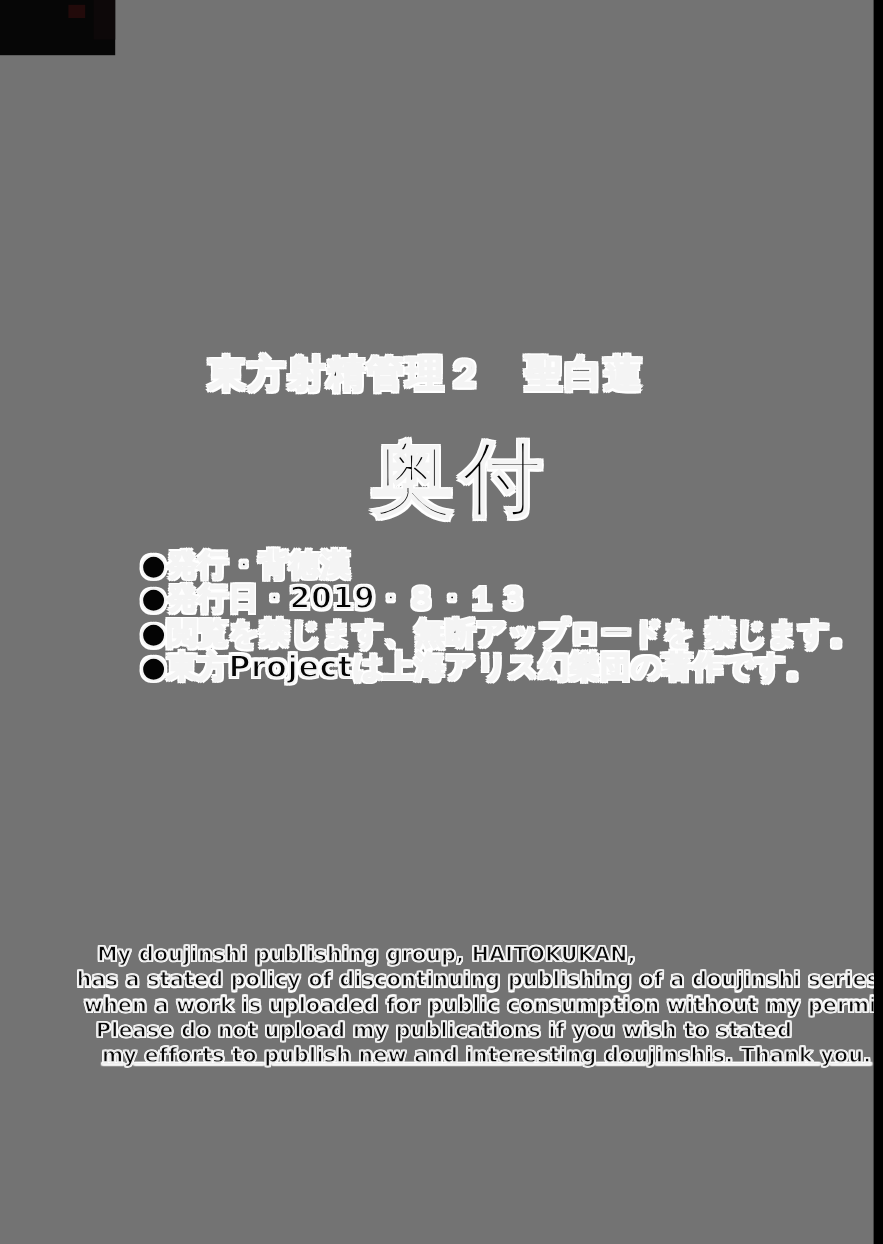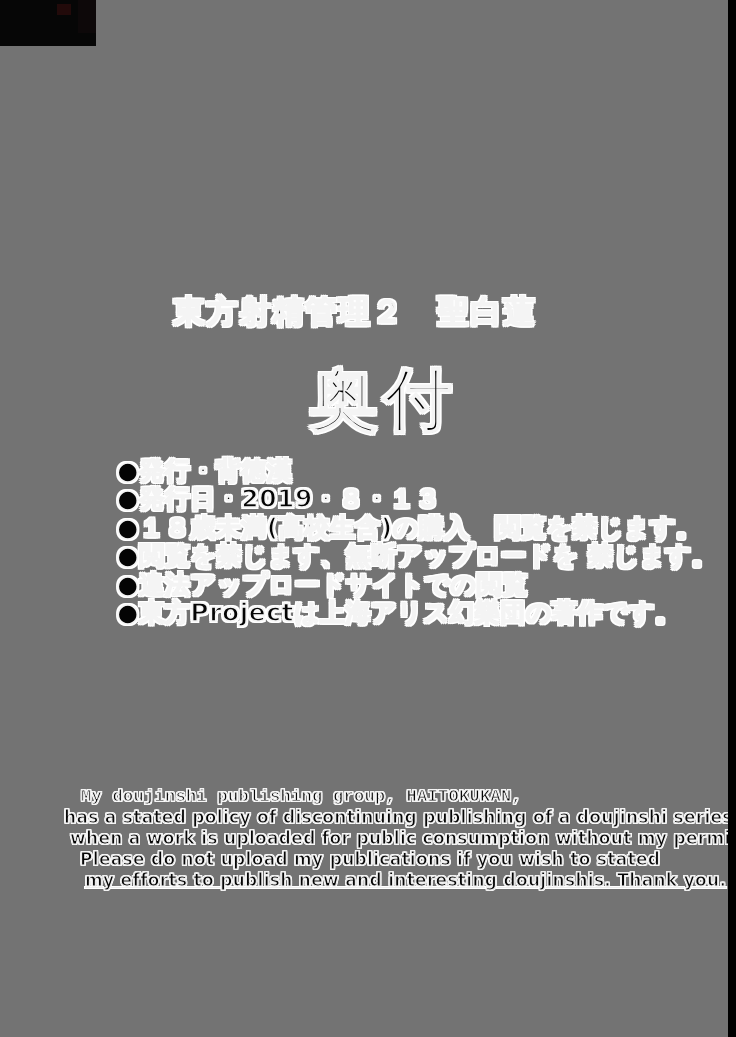--- a/index.html
+++ b/index.html
@@ -70,44 +70,42 @@
     position:absolute;
     left:64px;top:786px;
     width:620px;
   }
   .en-line{
     font-size:17px;
     line-height:21px;
     letter-spacing:0.3px;
     white-space:nowrap;
   }
-  .en-line:nth-child(1){padding-left:17px;font-family:Liberation Mono, monospace;}
+  .en-line:nth-child(1){padding-left:17px;}
   .en-line:nth-child(3){padding-left:6px;}
   .en-line:nth-child(4){padding-left:16px;}
   .en-line:nth-child(5){padding-left:21px;text-decoration:underline;}
 </style>
 </head>
 <body>
 
 <div class="page">
 
   <div class="artifact a1"></div>
   <div class="artifact a2"></div>
   <div class="artifact a3"></div>
 
   <div class="title ol">東方射精管理２　聖白蓮</div>
 
   <div class="heading ol">奥付</div>
 
   <div class="jp-list">
     <div class="jp-line ol">●発行・背徳漢</div>
     <div class="jp-line ol">●発行日・2019・８・１３</div>
-    <div class="jp-line ol">●１８歳未満(高校生含)の購入　閲覧を禁じます。</div>
     <div class="jp-line ol">●閲覧を禁じます、無断アップロードを 禁じます。</div>
-    <div class="jp-line ol">●違法アップロードサイトでの閲覧</div>
     <div class="jp-line ol">●東方Projectは上海アリス幻樂団の著作です。</div>
   </div>
 
   <div class="en-block">
     <div class="en-line ol-thin">My doujinshi publishing group, HAITOKUKAN,</div>
     <div class="en-line ol-thin">has a stated policy of discontinuing publishing of a doujinshi series</div>
     <div class="en-line ol-thin">when a work is uploaded for public consumption without my permission.</div>
     <div class="en-line ol-thin">Please do not upload my publications if you wish to stated</div>
     <div class="en-line ol-thin">my efforts to publish new and interesting doujinshis. Thank you.</div>
   </div>

